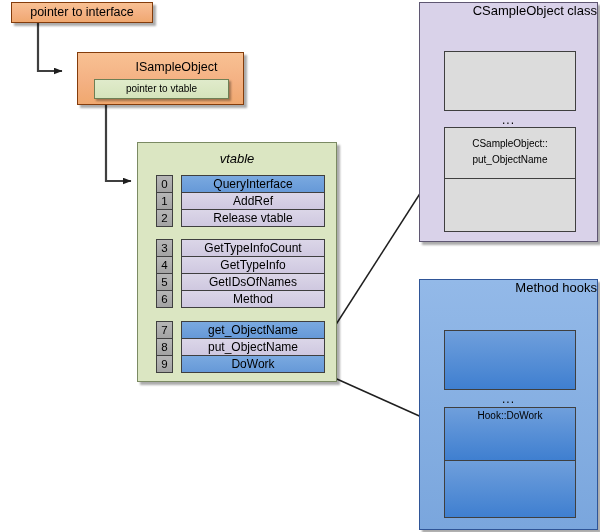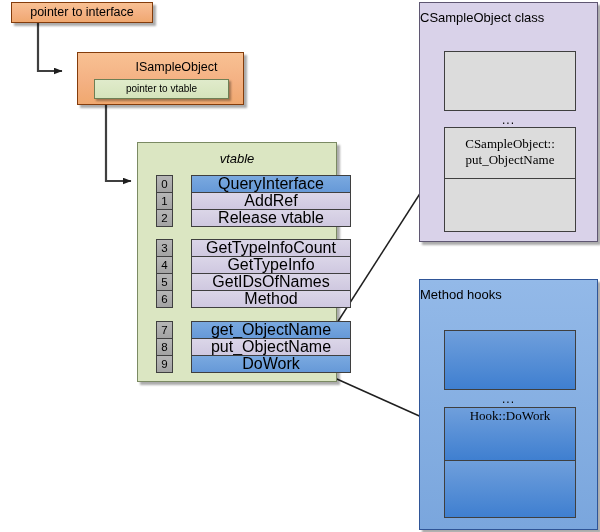--- a/index.html
+++ b/index.html
@@ -96,37 +96,37 @@
     width: 17px;
     box-sizing: border-box;
     background: linear-gradient(180deg,#b6b6b6 0%, #a3a3a3 100%);
     border: 1px solid #3f3f3f;
     font-size: 11.5px;
     line-height: 16px;
     text-align: center;
     color: #000;
   }
   .vname {
-    width: 160px;
-    margin-left: 18px;
+    width: 144px;
+    margin-left: 8px;
     box-sizing: border-box;
     border: 1px solid #3f3f3f;
-    font-size: 16px;
+    font-size: 12px;
     line-height: 16px;
     text-align: center;
     white-space: nowrap;
     overflow: visible;
   }
   .vname.lav  { background: linear-gradient(180deg,#dbd6e8 0%, #cfc8e0 100%); }
   .vname.blue { background: linear-gradient(180deg,#7aa9e0 0%, #6699d8 100%); }
   .panel-title {
     position: absolute;
-    left: 0; top: 7px;
+    left: 0; top: 0;
     width: 100%;
-    text-align: left;
+    text-align: right;
     font-size: 13px;
   }
   .class-panel {
     left: 419px; top: 2px;
     width: 179px; height: 240px;
     background: #d9d2e9;
     border: 1px solid #5f5772;
   }
   .hooks-panel {
     left: 419px; top: 279px;
@@ -143,23 +143,22 @@
     text-align: center;
   }
   .slot-grey {
     background: #dcdcdc;
   }
   .slot-blue {
     background: linear-gradient(180deg,#6f9fdc 0%, #3f7fd0 100%);
   }
   .slot-label {
     display: block;
-    font-size: 13px;
+    font-size: 10px;
     line-height: 16px;
-    font-family: Liberation Serif, serif;
   }
   .ellipsis {
     position: absolute;
     width: 100%;
     left: 0;
     text-align: center;
     font-size: 12px;
     letter-spacing: 1px;
     color: #000;
   }

